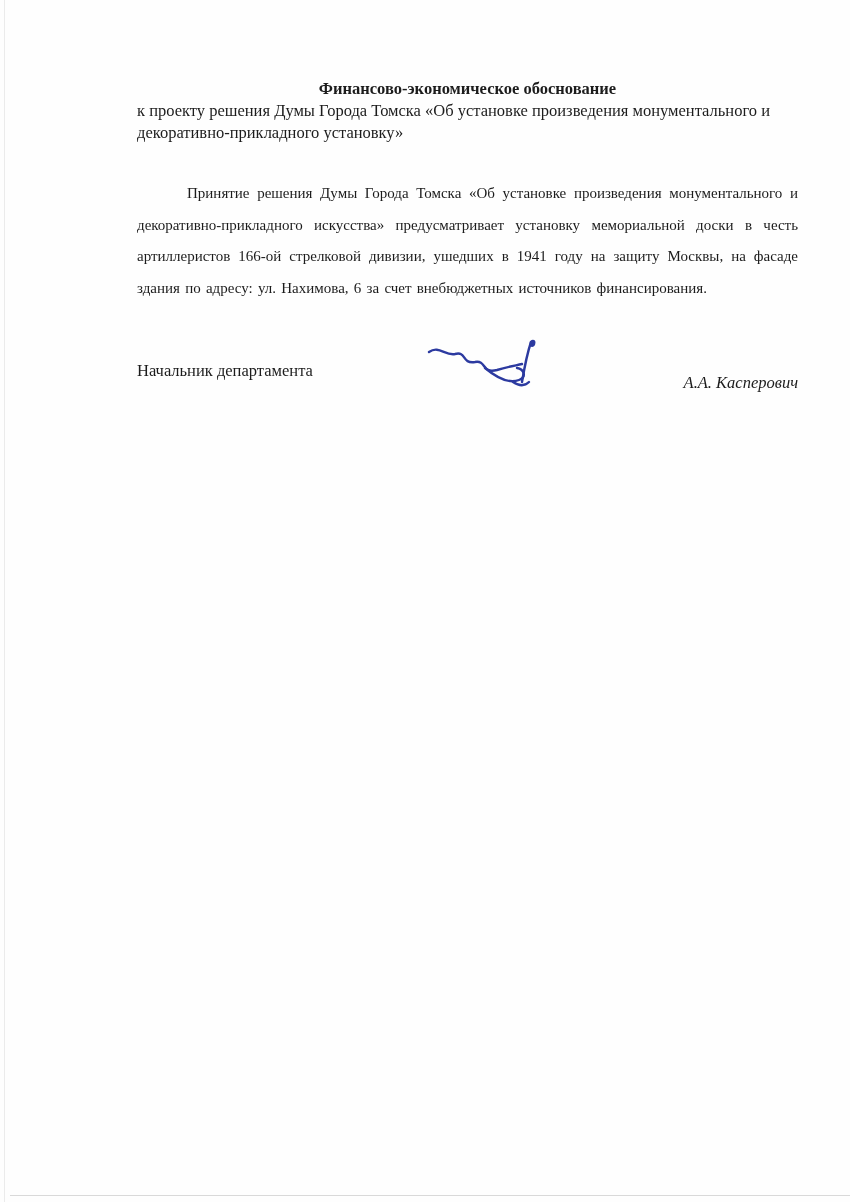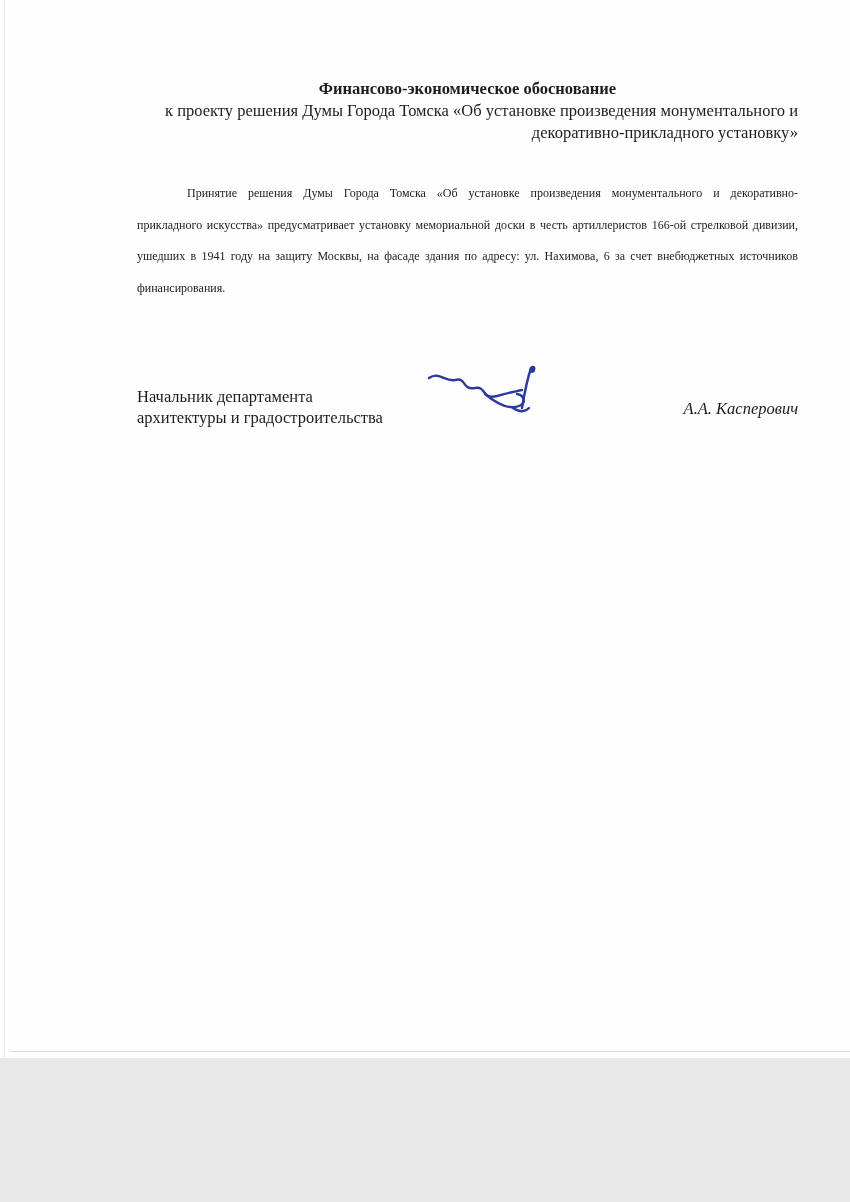--- a/index.html
+++ b/index.html
@@ -3,21 +3,21 @@
 <meta charset="utf-8">
 <style>
   html, body {
     margin: 0;
     padding: 0;
     background: #e9e9e9;
   }
   .page {
     position: relative;
     width: 850px;
-    height: 1058px;
+    height: 1202px;
     margin: 0 auto;
     background: #fefefe;
     box-sizing: border-box;
     padding: 78px 52px 0 137px;
     font-family: "Liberation Serif", "DejaVu Serif", serif;
     color: #1c1c1c;
     overflow: hidden;
   }
   
   .page::after {
@@ -42,36 +42,36 @@
   }
 
   .doc-title {
     margin: 0;
     text-align: center;
     font-size: 16.5px;
     font-weight: bold;
     line-height: 22px;
   }
   .doc-subtitle {
-    text-align: right;
+    text-align: left;
     font-size: 16.5px;
     line-height: 22px;
   }
   .doc-body {
     margin: 34px 0 0 0;
     text-align: justify;
-    font-size: 12px;
+    font-size: 15px;
     line-height: 31.5px;
     text-indent: 50px;
     word-spacing: 1.5px;
   }
 
   .sig-row {
     position: relative;
-    margin-top: 82px;
+    margin-top: 56px;
     display: flex;
     justify-content: space-between;
     align-items: flex-start;
     font-size: 16.5px;
     line-height: 21px;
   }
   .sig-position { white-space: nowrap; }
   .sig-name {
     white-space: nowrap;
     margin-top: 12px;
@@ -98,21 +98,20 @@
     <div>к проекту решения Думы Города Томска «Об установке  произведения монументального и</div>
     <div>декоративно-прикладного установку»</div>
   </div>
 
   <p class="doc-body">Принятие решения Думы Города Томска «Об установке  произведения монументального и декоративно-прикладного искусства» предусматривает установку мемориальной доски в честь артиллеристов 166-ой стрелковой дивизии, ушедших в 1941 году на защиту Москвы, на фасаде здания по адресу: ул. Нахимова, 6 за счет внебюджетных источников финансирования.</p>
 
   <div class="sig-row">
 
     <div class="sig-position">
       <div>Начальник департамента</div>
-      <div>архитектуры и градостроительства</div>
     </div>
 
     <div class="sig-mark">
       <svg viewBox="0 0 125 62" xmlns="http://www.w3.org/2000/svg" fill="none">
         <g stroke="#2c3aa0" stroke-width="2.4" stroke-linecap="round" stroke-linejoin="round">
           <path d="M4 14 C 14 7, 20 18, 30 16 C 42 13, 36 26, 50 24 C 62 22, 56 36, 72 32 C 82 29, 88 28, 97 26"></path>
           <path d="M60 30 C 72 40, 84 46, 94 42 C 102 39, 99 31, 92 30"></path>
           <path d="M97 44 C 99 32, 102 16, 106 4"></path>
           <path d="M106 4 C 108 2, 110 3, 109 6 C 108 9, 105 8, 106 4 Z" fill="#2c3aa0"></path>
           <path d="M88 44 C 94 48, 100 48, 104 44"></path>

